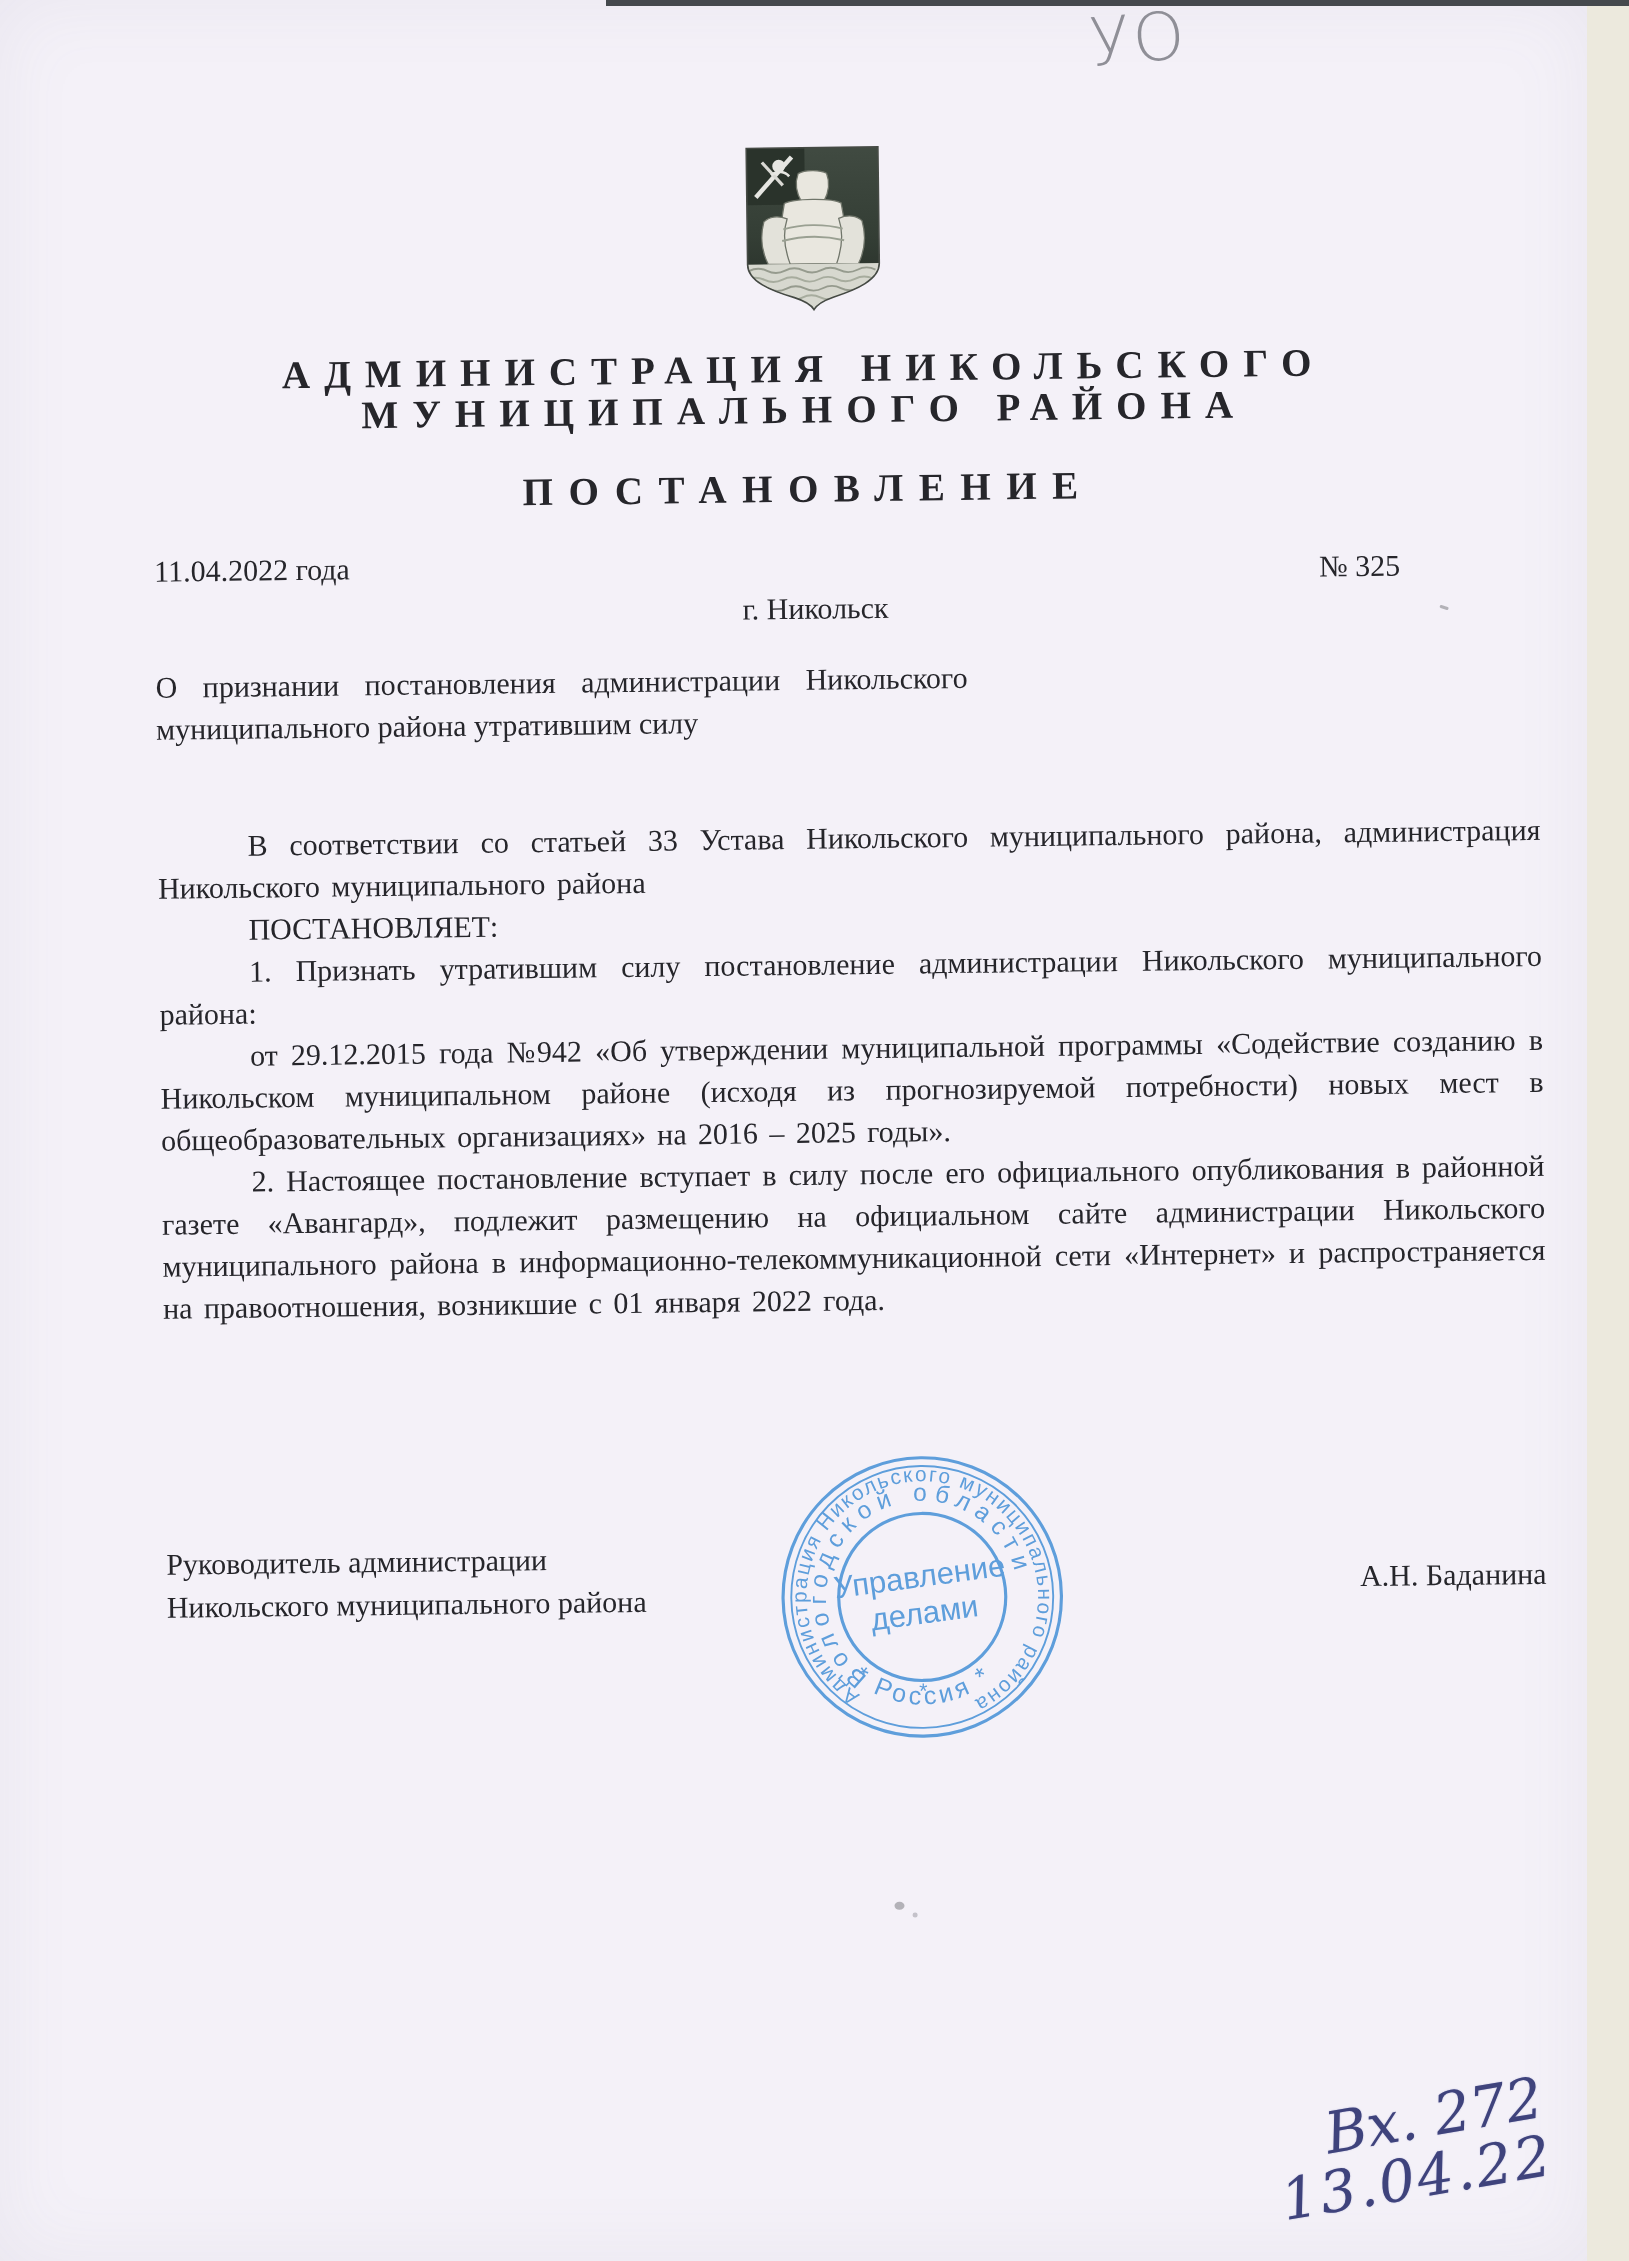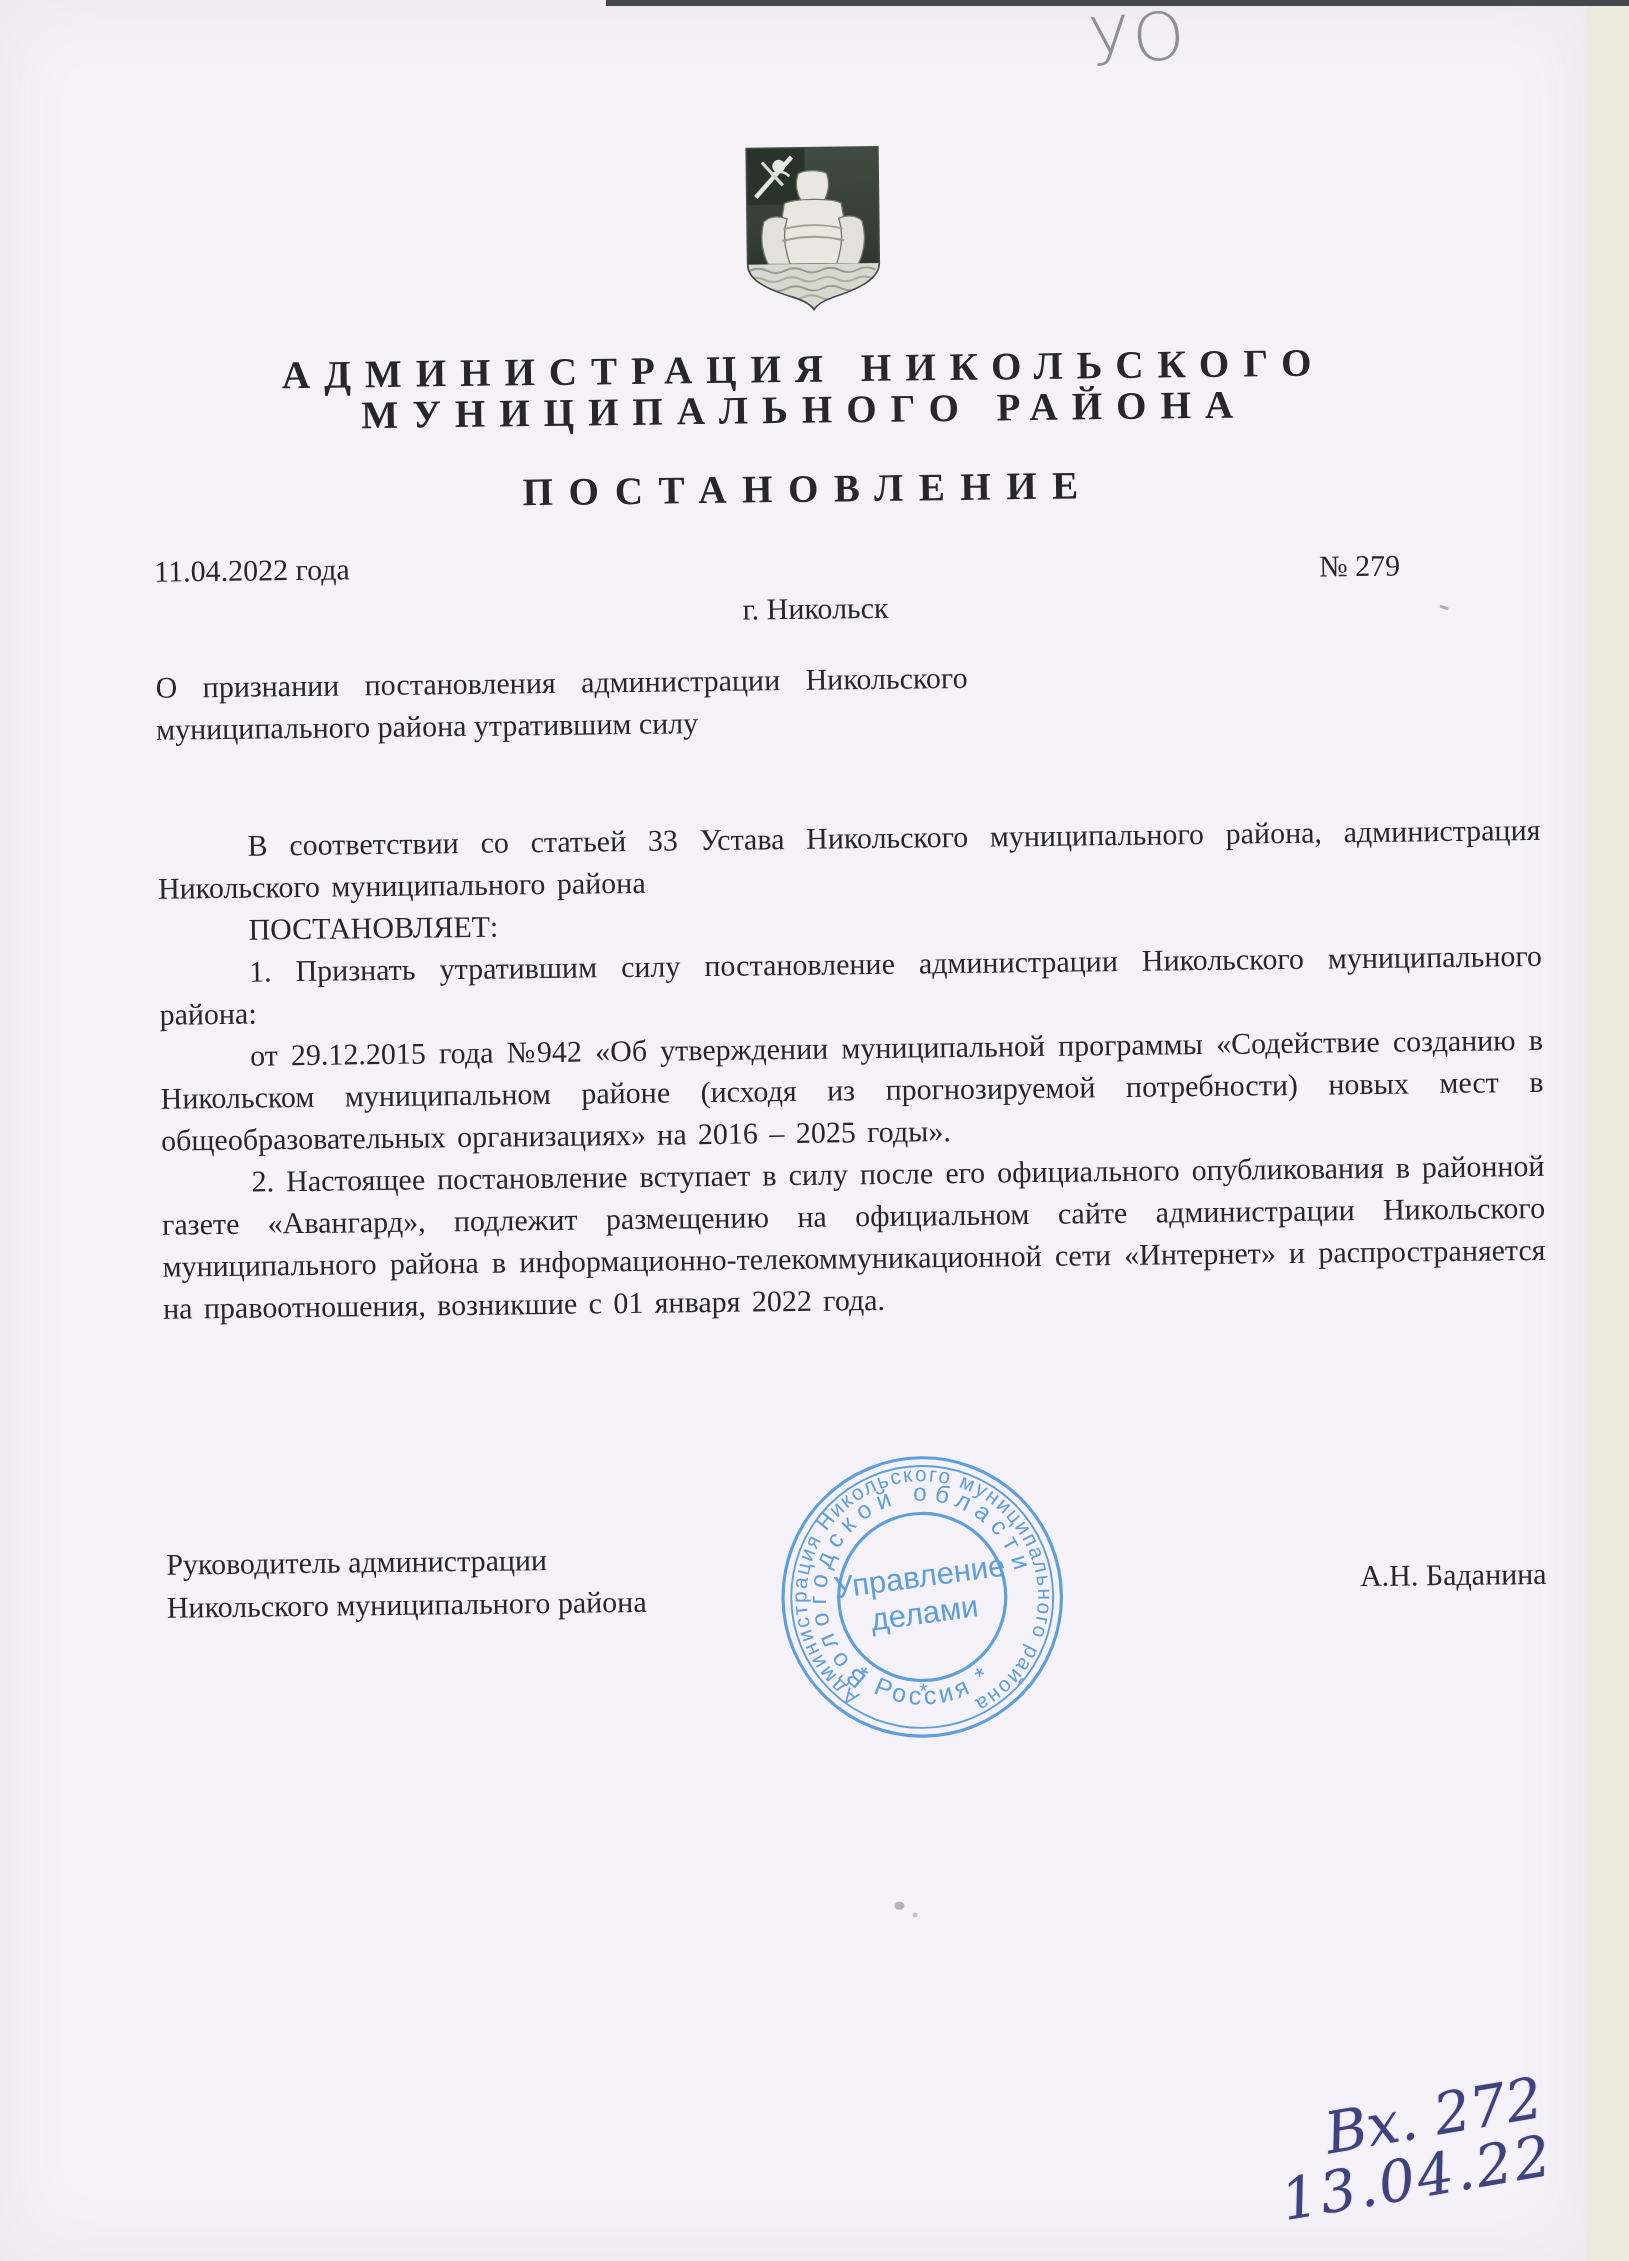--- a/index.html
+++ b/index.html
@@ -133,21 +133,21 @@
     </g>
     <path d="M8,6 H212 V186 C212,212 176,227 140,238 C122,244 114,250 110,257 C106,250 98,244 80,238 C44,227 8,212 8,186 Z" fill="none" stroke="#454a44" stroke-width="2.5"></path>
   </svg>
 
   <div class="org-line org1">АДМИНИСТРАЦИЯ  НИКОЛЬСКОГО</div>
   <div class="org-line org2">МУНИЦИПАЛЬНОГО  РАЙОНА</div>
   <div class="doctype">ПОСТАНОВЛЕНИЕ</div>
 
   <div class="meta-row">
     <span class="doc-date">11.04.2022 года</span>
-    <span class="doc-number">№ 279</span>
+    <span class="doc-number">№ 325</span>
   </div>
 
   <div class="city">г. Никольск</div>
 
   <div class="subject">О признании постановления администрации Никольского муниципального района утратившим силу</div>
 
   <div class="body-text">
     <p>В соответствии со статьей 33 Устава Никольского муниципального района, администрация Никольского муниципального района</p>
     <p>ПОСТАНОВЛЯЕТ:</p>
     <p>1. Признать утратившим силу постановление администрации Никольского муниципального района:</p>

